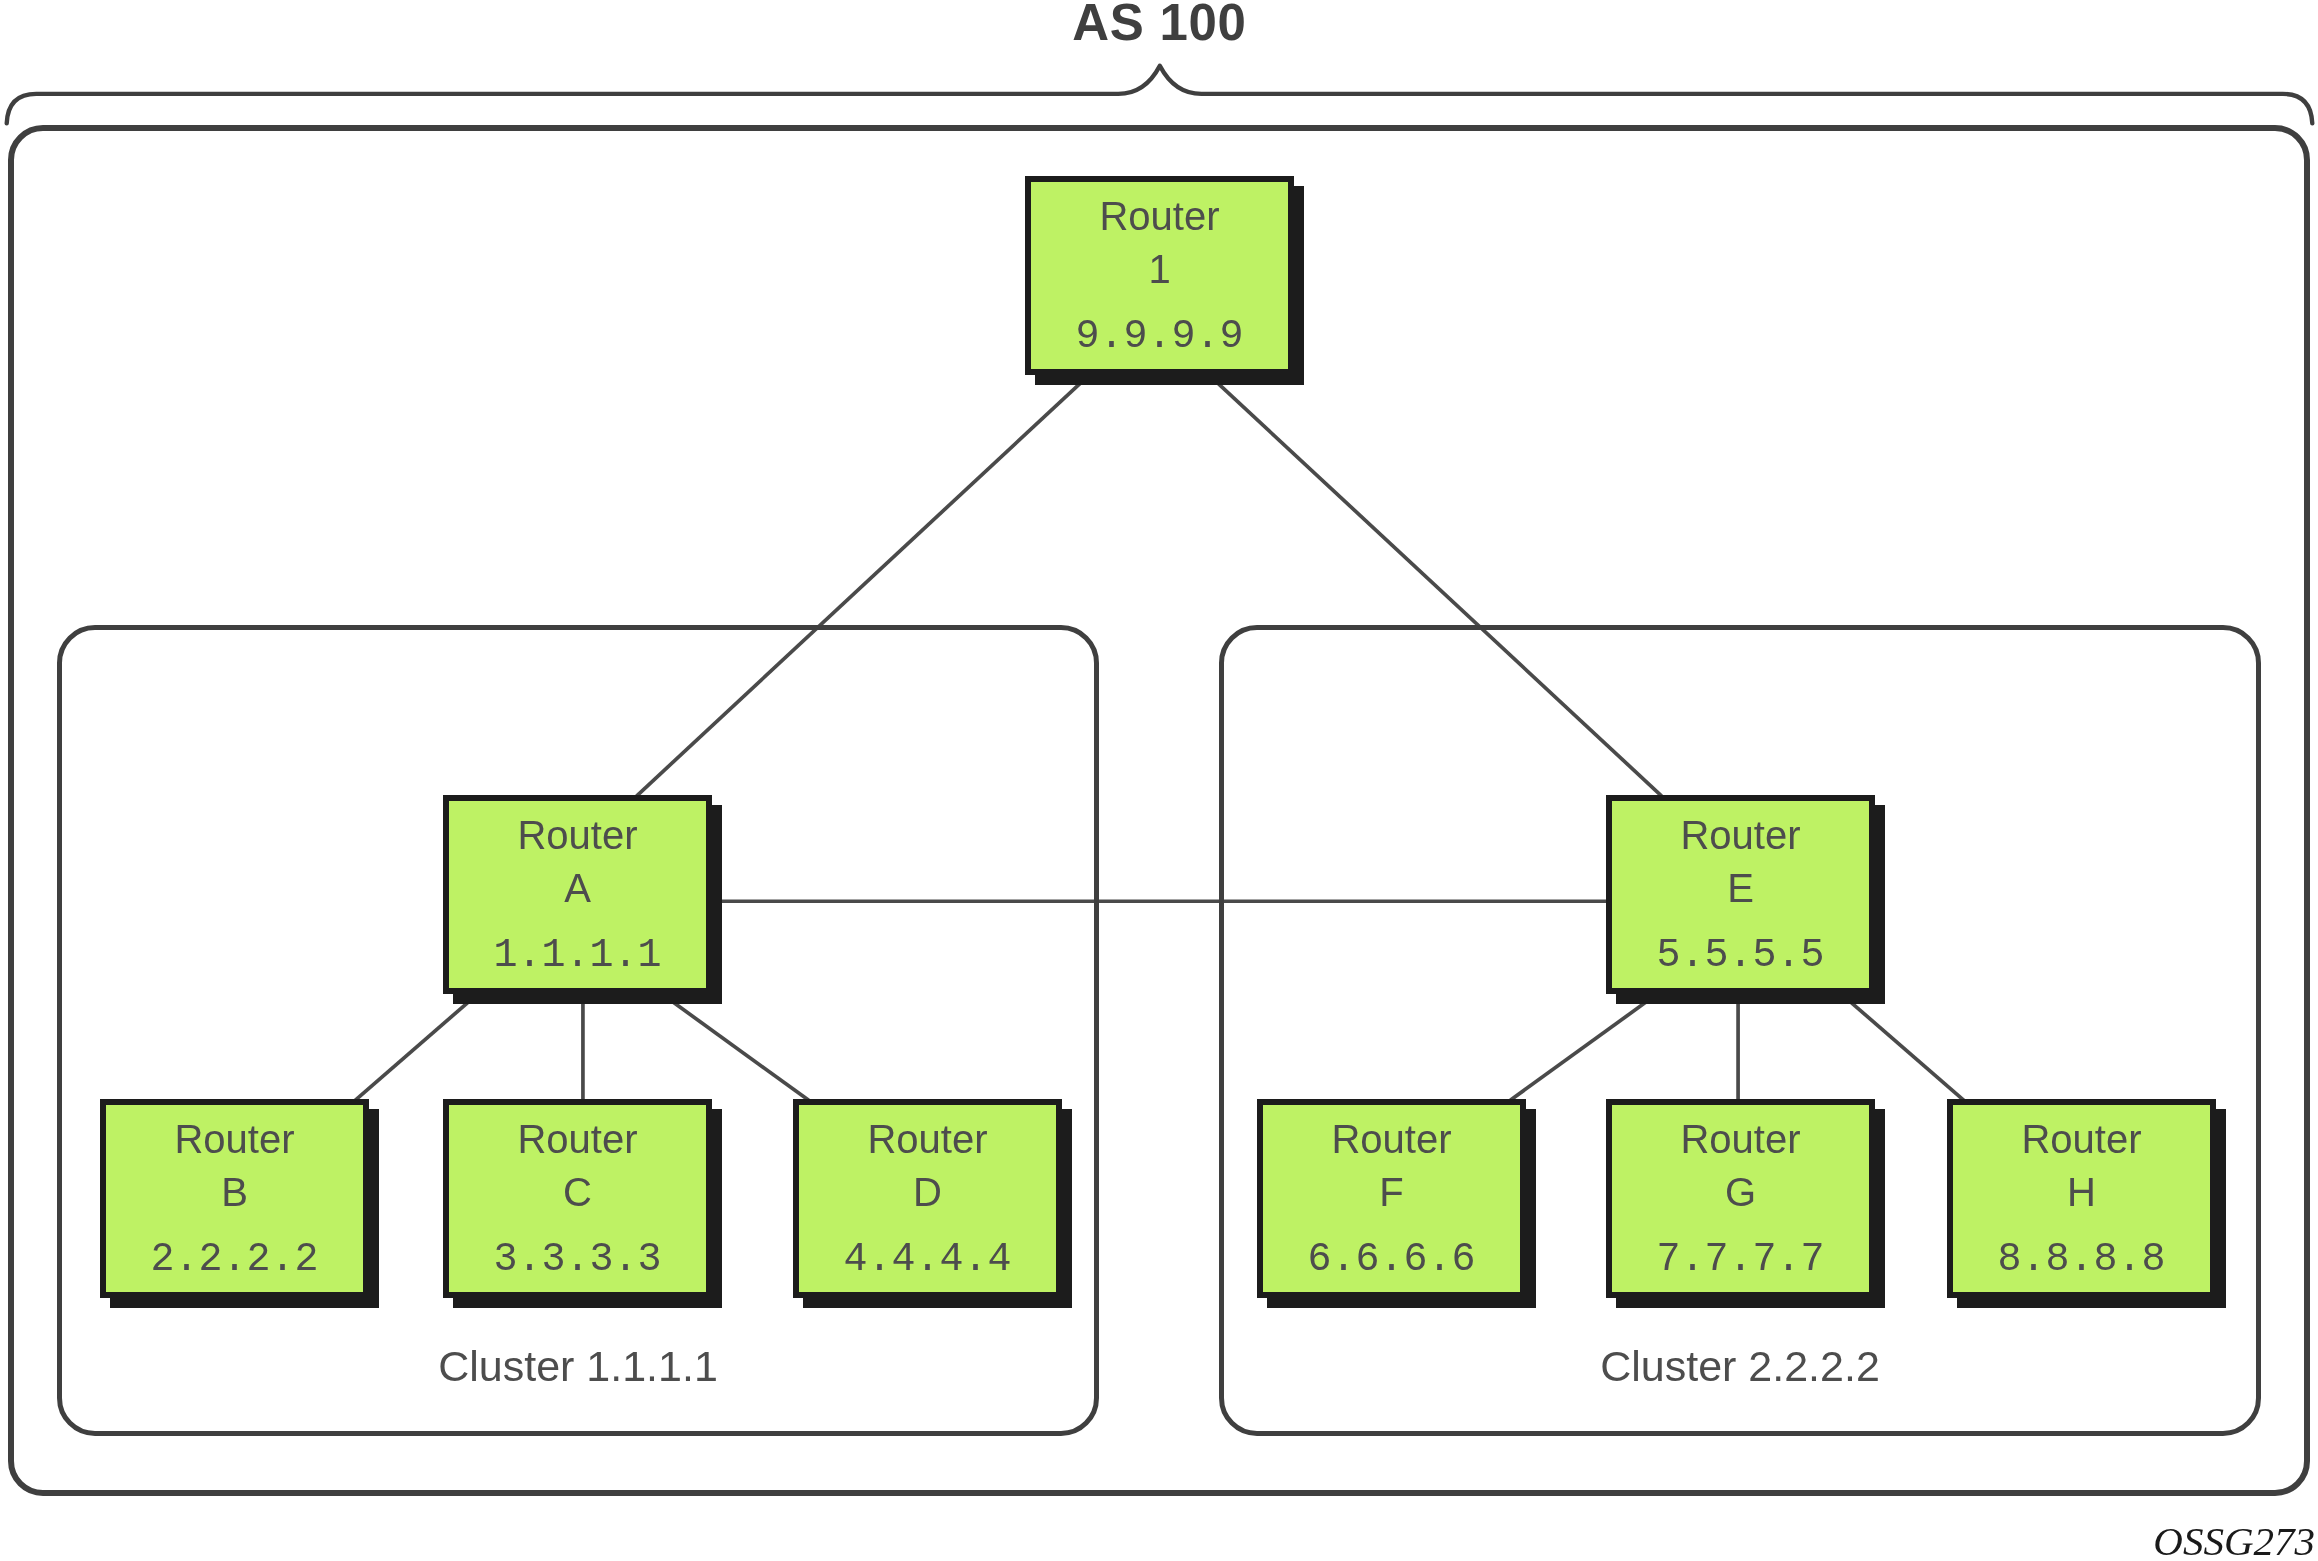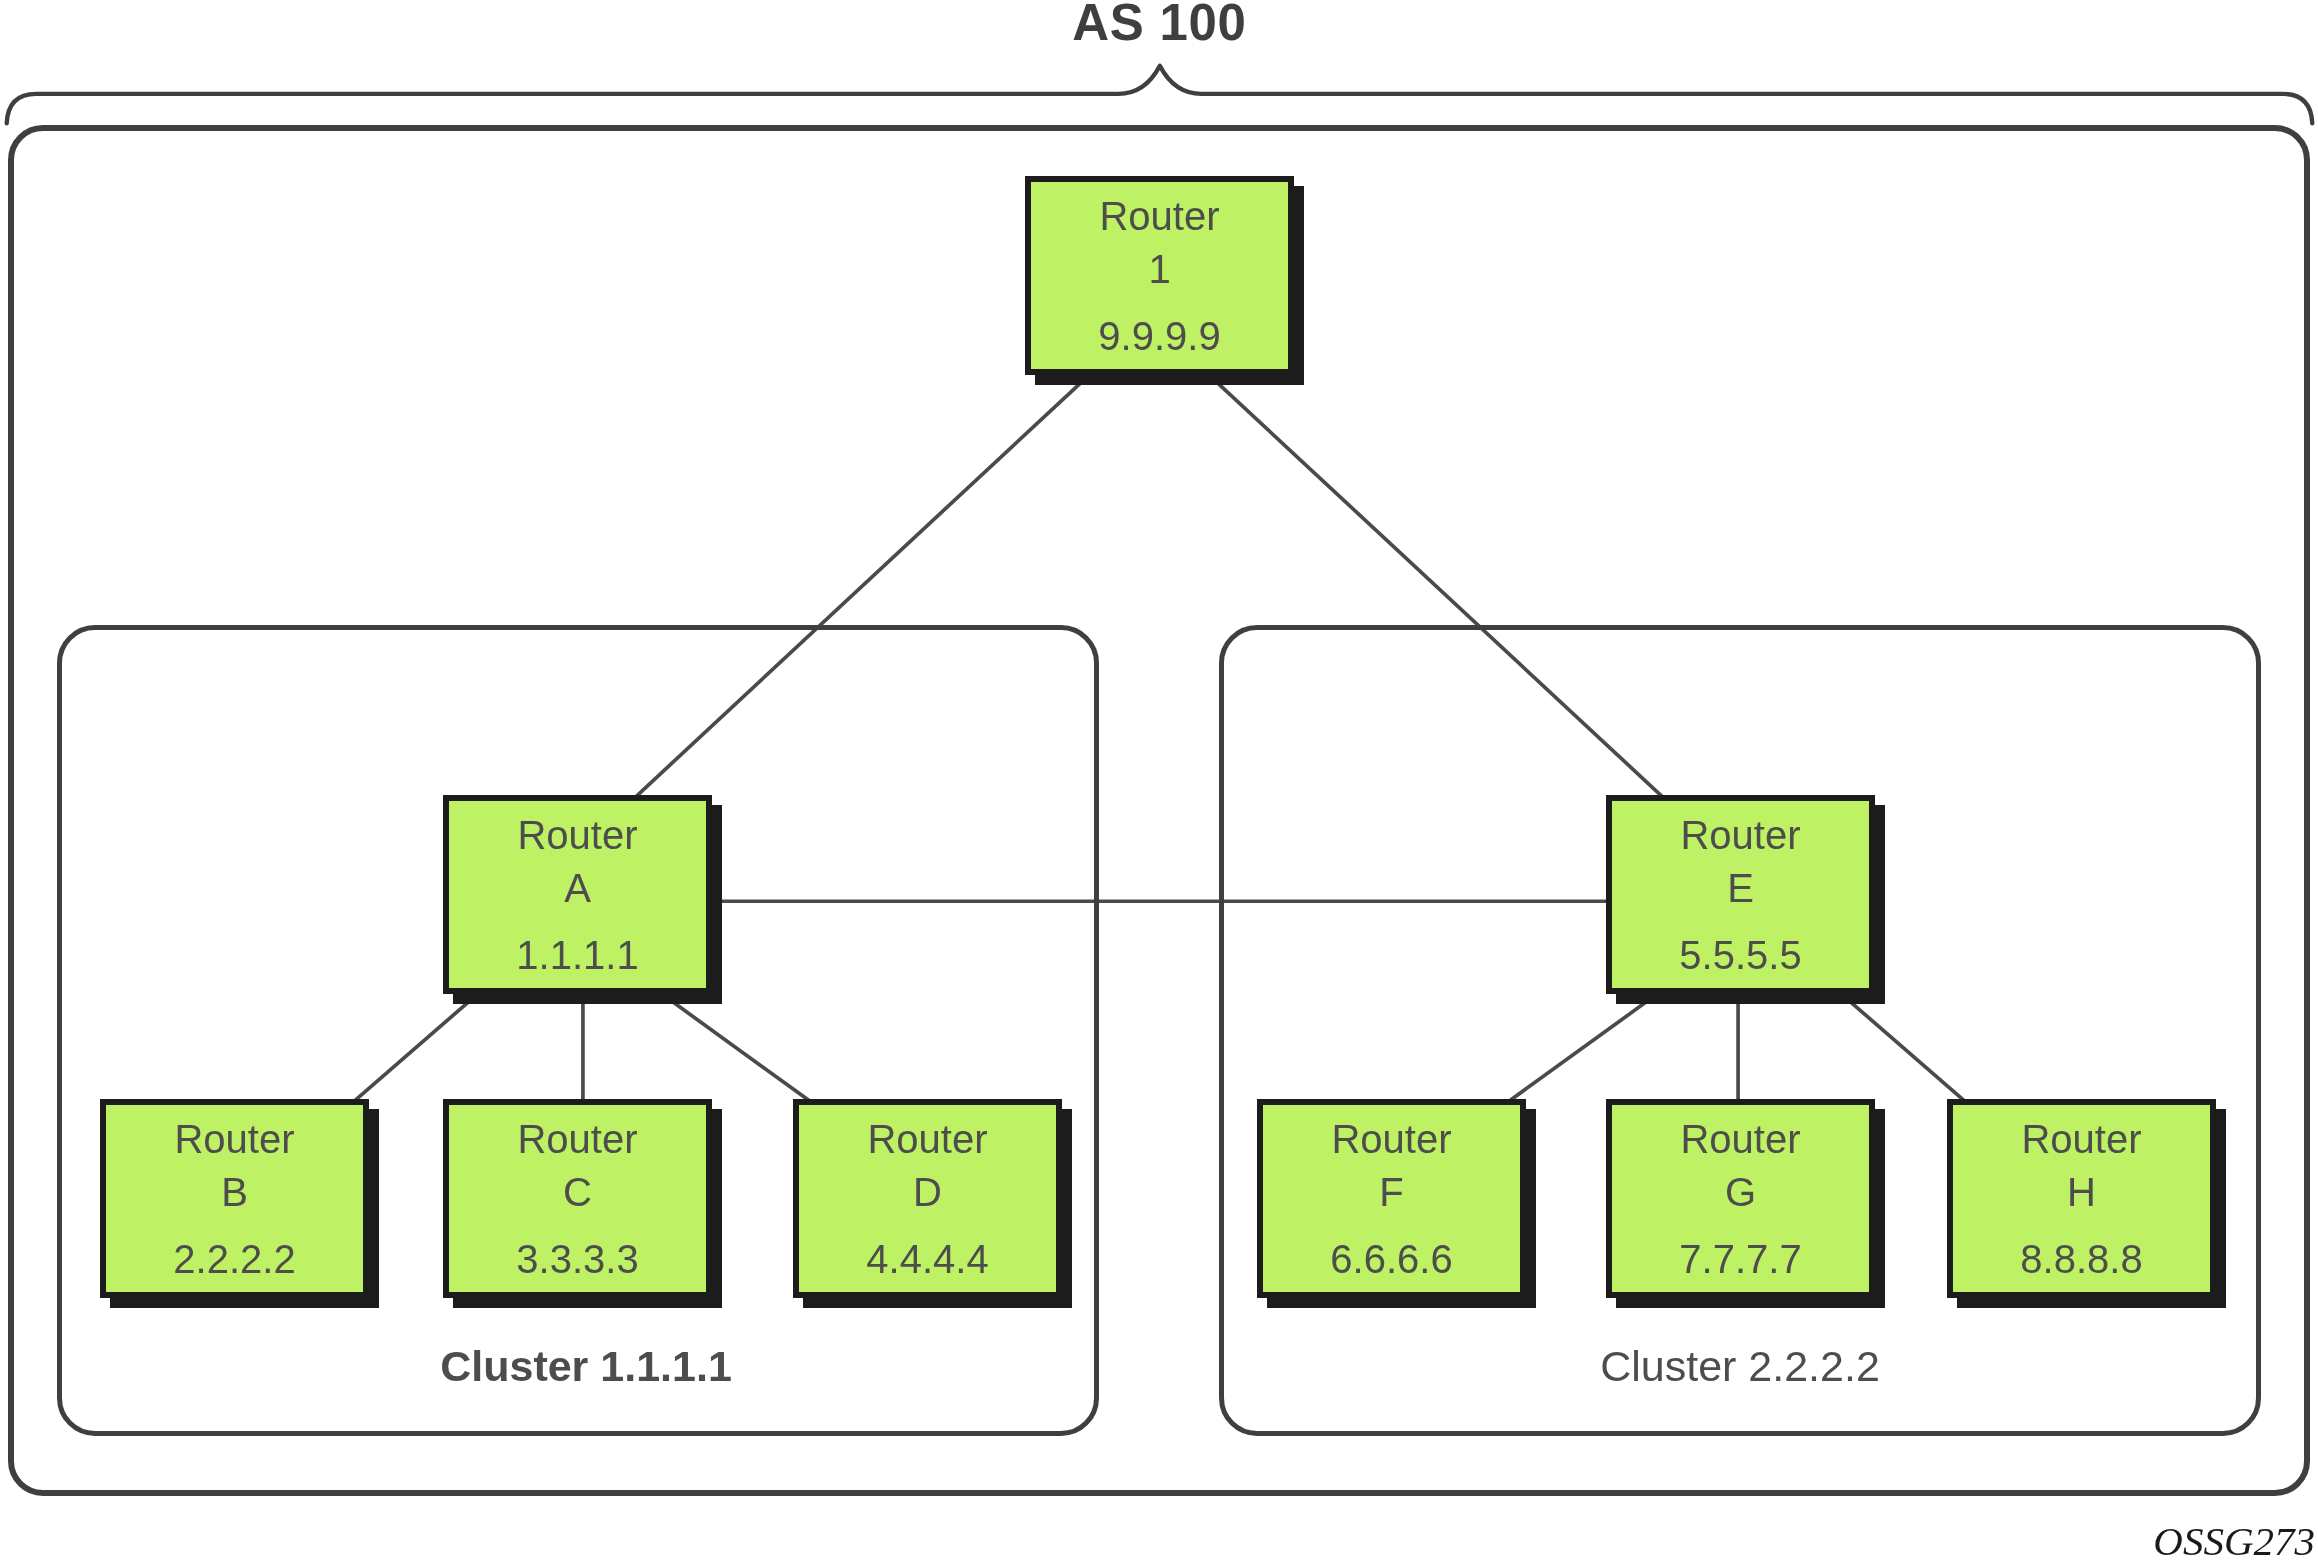--- a/index.html
+++ b/index.html
@@ -72,21 +72,21 @@
 
   .cluster-label {
     position: absolute;
     top: 1343px;
     width: 1042px;
     text-align: center;
     font-size: 43px;
     line-height: 47px;
     color: var(--text);
   }
-  .cluster-label.c1 { left: 65px; font-weight: bold; }
+  .cluster-label.c1 { left: 57px; }
   .cluster-label.c2 { left: 1219px; }
 
   .router {
     position: absolute;
     width: 269px; height: 199px;
     background: #bef264;
     border: 6px solid var(--box-border);
     box-shadow: 10px 10px 0 0 var(--box-border);
   }
   .router .l1, .router .l2, .router .l3 {
@@ -94,21 +94,21 @@
     left: 0;
     width: 100%;
     text-align: center;
     font-size: 40px;
     line-height: 51px;
     color: var(--text);
     white-space: nowrap;
   }
   .router .l1 { top: 9.4px; }
   .router .l2 { top: 62px; }
-  .router .l3 { top: 129px; }
+  .router .l3 { top: 129px; font-family: Liberation Mono, monospace; }
 
   .r1 { left: 1025px; top: 176px; }
   .ra { left: 443px;  top: 795px; }
   .re { left: 1606px; top: 795px; }
   .rb { left: 100px;  top: 1099px; }
   .rc { left: 443px;  top: 1099px; }
   .rd { left: 793px; top: 1099px; }
   .rf { left: 1257px; top: 1099px; }
   .rg { left: 1606px; top: 1099px; }
   .rh { left: 1947px; top: 1099px; }

